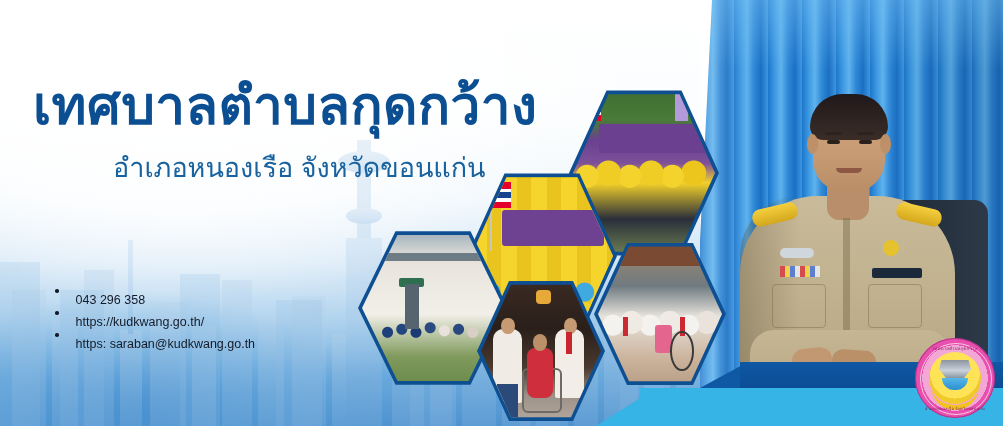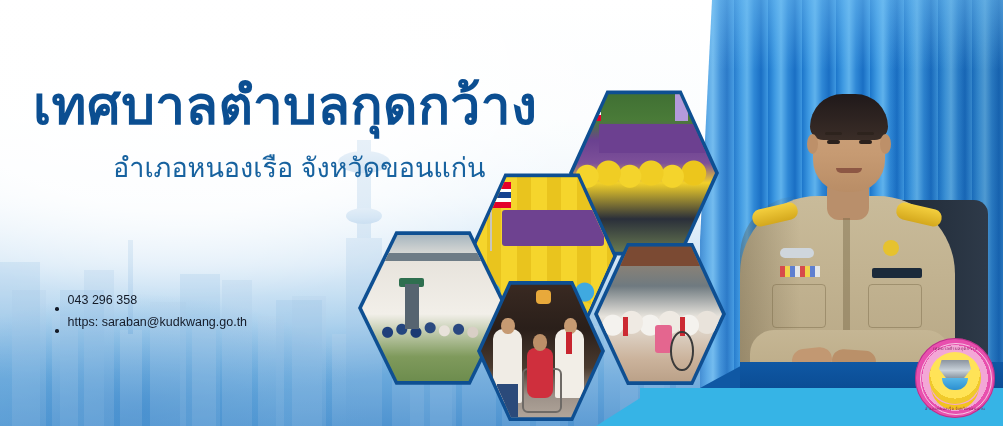--- a/index.html
+++ b/index.html
@@ -44,21 +44,21 @@
   }
   .subtitle{
     position:absolute;left:113px;top:152px;
     font-size:27px;line-height:1.2;font-weight:400;
     color:#17629f;white-space:nowrap;
   }
   .contact{
     position:absolute;left:55px;top:289px;
     font-size:12.5px;line-height:22px;color:#141b28;
   }
-  .contact .row{display:flex;align-items:flex-end;gap:9px;white-space:nowrap;}
+  .contact .row{display:flex;align-items:flex-start;gap:17px;white-space:nowrap;}
   .contact .dot{
     width:3.6px;height:3.6px;border-radius:50%;background:#141b28;flex:0 0 auto;
   }
 
   
   .right-panel{
     position:absolute;left:700px;top:0;width:303px;height:426px;overflow:hidden;
     background:#1f7fd4;
   }
   .curtain{
@@ -355,20 +355,24 @@
     </g>
   </svg>
 
   <div class="title">เทศบาลตำบลกุดกว้าง</div>
   <div class="subtitle">อำเภอหนองเรือ จังหวัดขอนแก่น</div>
 
   <div class="contact">
     <div class="row">
       <span class="dot"></span>
       <span>043 296 358</span>
+    </div>
+    <div class="row">
+      <span class="dot"></span>
+      <span>https://kudkwang.go.th/</span>
     </div>
     <div class="row">
       <span class="dot"></span>
       <span>https: saraban@kudkwang.go.th</span>
     </div>
   </div>
 
   <div class="right-panel">
     <div class="curtain"></div>
     <div class="curtain-shade"></div>

